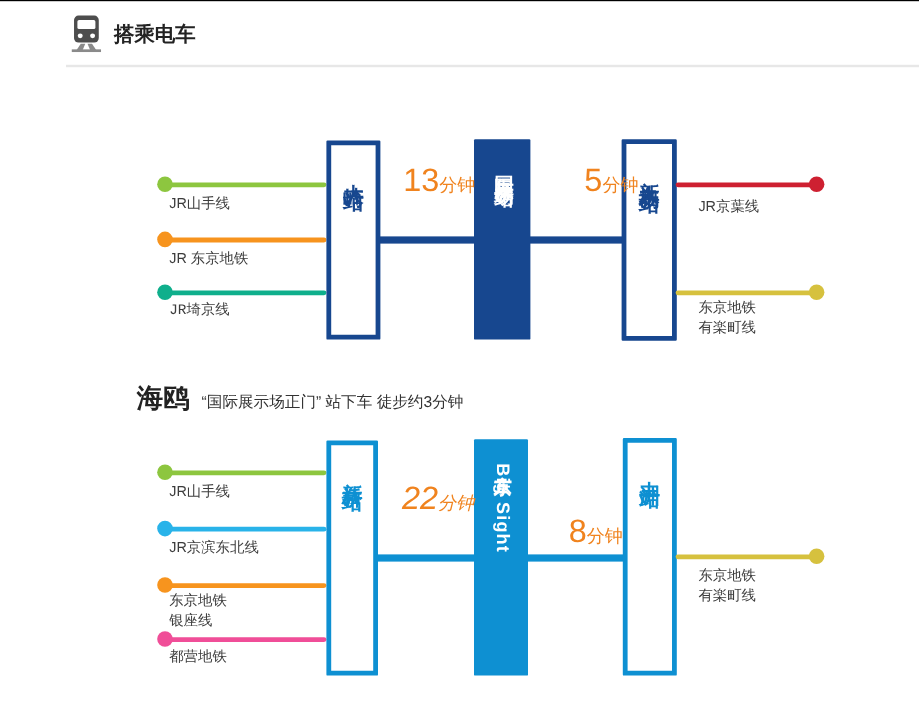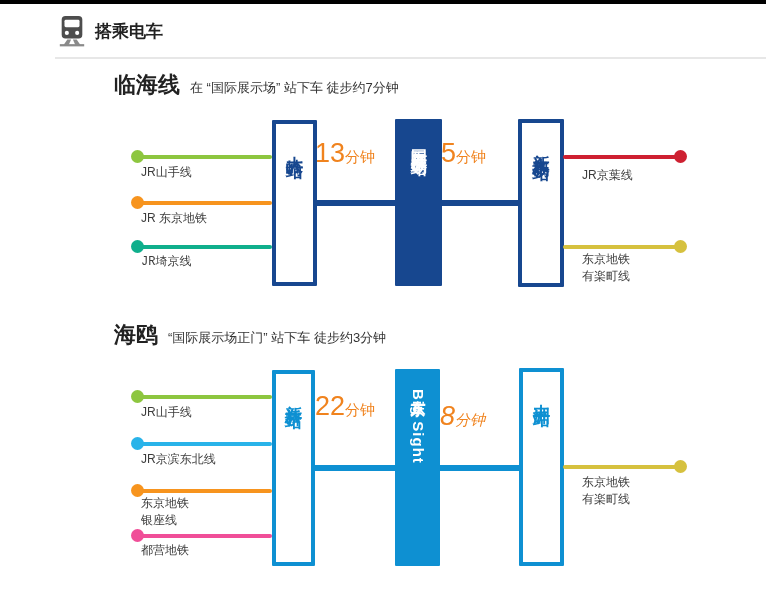--- a/index.html
+++ b/index.html
@@ -1,18 +1,18 @@
 <!DOCTYPE html>
 <html><head>
 <meta charset="utf-8">
 <style>
   html,body{margin:0;padding:0;background:#fff;}
   .page{
     position:relative;width:766px;height:592px;background:#fff;overflow:hidden;
-    font-family:"Liberation Sans",sans-serif;border-top:4px solid #000000;box-sizing:border-box;
+    font-family:"Liberation Sans",sans-serif;border-top:1px solid #000000;box-sizing:border-box;
   }
   
   .hdr-icon{position:absolute;left:57px;top:11px;width:30px;height:32px;}
   .hdr-title{position:absolute;left:95px;top:16px;font-size:17px;font-weight:700;color:#222;}
   .hdr-divider{position:absolute;left:55px;top:53px;width:711px;height:2px;background:#e7e7e7;}
   
   .sec-title{position:absolute;display:flex;align-items:baseline;white-space:nowrap;}
   .sec-title .big{font-size:22px;font-weight:700;color:#222;}
   .sec-title .sub{font-size:13px;color:#333;margin-left:10px;}
   
@@ -24,45 +24,41 @@
   .outline-navy{border:4px solid #17478F;}
   .outline-navy .vtext{color:#17478F;font-size:17px;}
   .outline-blue{border:4px solid #0E90D2;}
   .outline-blue .vtext{color:#0E90D2;font-size:17px;}
   .fill-navy{background:#17478F;}
   .fill-navy .vtext{color:#fff;font-size:16px;letter-spacing:2px;}
   .fill-blue{background:#0E90D2;}
   .fill-blue .vtext{color:#fff;font-size:15px;letter-spacing:1px;}
   .conn-navy{position:absolute;height:6px;background:#17478F;}
   .conn-blue{position:absolute;height:6px;background:#0E90D2;}
-  .time{position:absolute;text-align:left;color:#F0831E;white-space:nowrap;}
+  .time{position:absolute;text-align:right;color:#F0831E;white-space:nowrap;}
   .time .tnum{font-size:27px;line-height:29px;}
   .time .tunit{font-size:15px;}
 </style>
 </head>
 <body>
 
 <div class="page">
 
   <svg class="hdr-icon" viewBox="0 0 32 34" aria-hidden="true">
     <rect x="5" y="1" width="22" height="24" rx="4" fill="#4d4d4d"></rect>
     <rect x="8" y="5" width="16" height="8" rx="1.5" fill="#ffffff"></rect>
     <circle cx="10.5" cy="19" r="2.2" fill="#ffffff"></circle>
     <circle cx="21.5" cy="19" r="2.2" fill="#ffffff"></circle>
     <path d="M11 26 L7 32 L12.5 32 L15 26 Z" fill="#8a8a8a"></path>
     <path d="M21 26 L25 32 L19.5 32 L17 26 Z" fill="#8a8a8a"></path>
     <rect x="3" y="31" width="26" height="2.4" fill="#8a8a8a"></rect>
   </svg>
   <div class="hdr-title">搭乘电车</div>
   <div class="hdr-divider"></div>
 
-  <div class="sec-title" style="left:114px;top:66px;">
-    <span class="big">临海线</span>
-    <span class="sub">在 “国际展示场” 站下车 徒步约7分钟</span>
-  </div>
 
   <div class="hline" style="left: 133px; top: 151px; width: 139px; background-color: rgb(141, 198, 63);"></div>
   <div class="dot" style="left: 131px; top: 146px; background-color: rgb(141, 198, 63);"></div>
   <div class="linelabel" style="left:141px;top:160px;">JR山手线</div>
 
   <div class="hline" style="left: 133px; top: 197px; width: 139px; background-color: rgb(247, 148, 30);"></div>
   <div class="dot" style="left: 131px; top: 192px; background-color: rgb(247, 148, 30);"></div>
   <div class="linelabel" style="left:141px;top:206px;">JR 东京地铁</div>
 
   <div class="hline" style="left: 133px; top: 241px; width: 139px; background-color: rgb(15, 175, 140);"></div>
@@ -78,21 +74,21 @@
   <div class="stbox fill-navy" style="left:395px;top:115px;width:47px;height:167px;">
     <span class="vtext">国际展示场站</span>
   </div>
   <div class="stbox outline-navy" style="left:518px;top:115px;width:46px;height:168px;">
     <span class="vtext">新木场站</span>
   </div>
 
   <div class="time" style="left:315px;top:135px;width:81px;">
     <span class="tnum">13</span><span class="tunit">分钟</span>
   </div>
-  <div class="time" style="left:441px;top:135px;width:78px;">
+  <div class="time" style="left:454px;top:135px;width:78px;">
     <span class="tnum">5</span><span class="tunit">分钟</span>
   </div>
 
   <div class="hline" style="left: 563px; top: 151px; width: 119px; background-color: rgb(206, 32, 49);"></div>
   <div class="dot" style="left: 674px; top: 146px; background-color: rgb(206, 32, 49);"></div>
   <div class="linelabel" style="left:582px;top:163px;">JR京葉线</div>
 
   <div class="hline" style="left: 563px; top: 241px; width: 119px; background-color: rgb(214, 193, 62);"></div>
   <div class="dot" style="left: 674px; top: 236px; background-color: rgb(214, 193, 62);"></div>
   <div class="linelabel" style="left:582px;top:247px;">
@@ -130,24 +126,24 @@
   <div class="stbox outline-blue" style="left:272px;top:366px;width:43px;height:196px;">
     <span class="vtext">新桥站</span>
   </div>
   <div class="stbox fill-blue" style="left:395px;top:365px;width:45px;height:197px;">
     <span class="vtext">东京Big Sight</span>
   </div>
   <div class="stbox outline-blue" style="left:519px;top:364px;width:45px;height:198px;">
     <span class="vtext">丰洲站</span>
   </div>
 
-  <div class="time" style="left:315px;top:388px;width:80px;">
+  <div class="time" style="left:315px;top:400px;width:80px;font-style:italic;">
     <span class="tnum">22</span><span class="tunit">分钟</span>
   </div>
-  <div class="time" style="left:440px;top:398px;width:79px;font-style:italic;">
+  <div class="time" style="left:440px;top:428px;width:79px;">
     <span class="tnum">8</span><span class="tunit">分钟</span>
   </div>
 
   <div class="hline" style="left: 563px; top: 461px; width: 119px; background-color: rgb(214, 193, 62);"></div>
   <div class="dot" style="left: 674px; top: 456px; background-color: rgb(214, 193, 62);"></div>
   <div class="linelabel" style="left:582px;top:470px;">
     <div>东京地铁</div>
     <div>有楽町线</div>
   </div>
 

